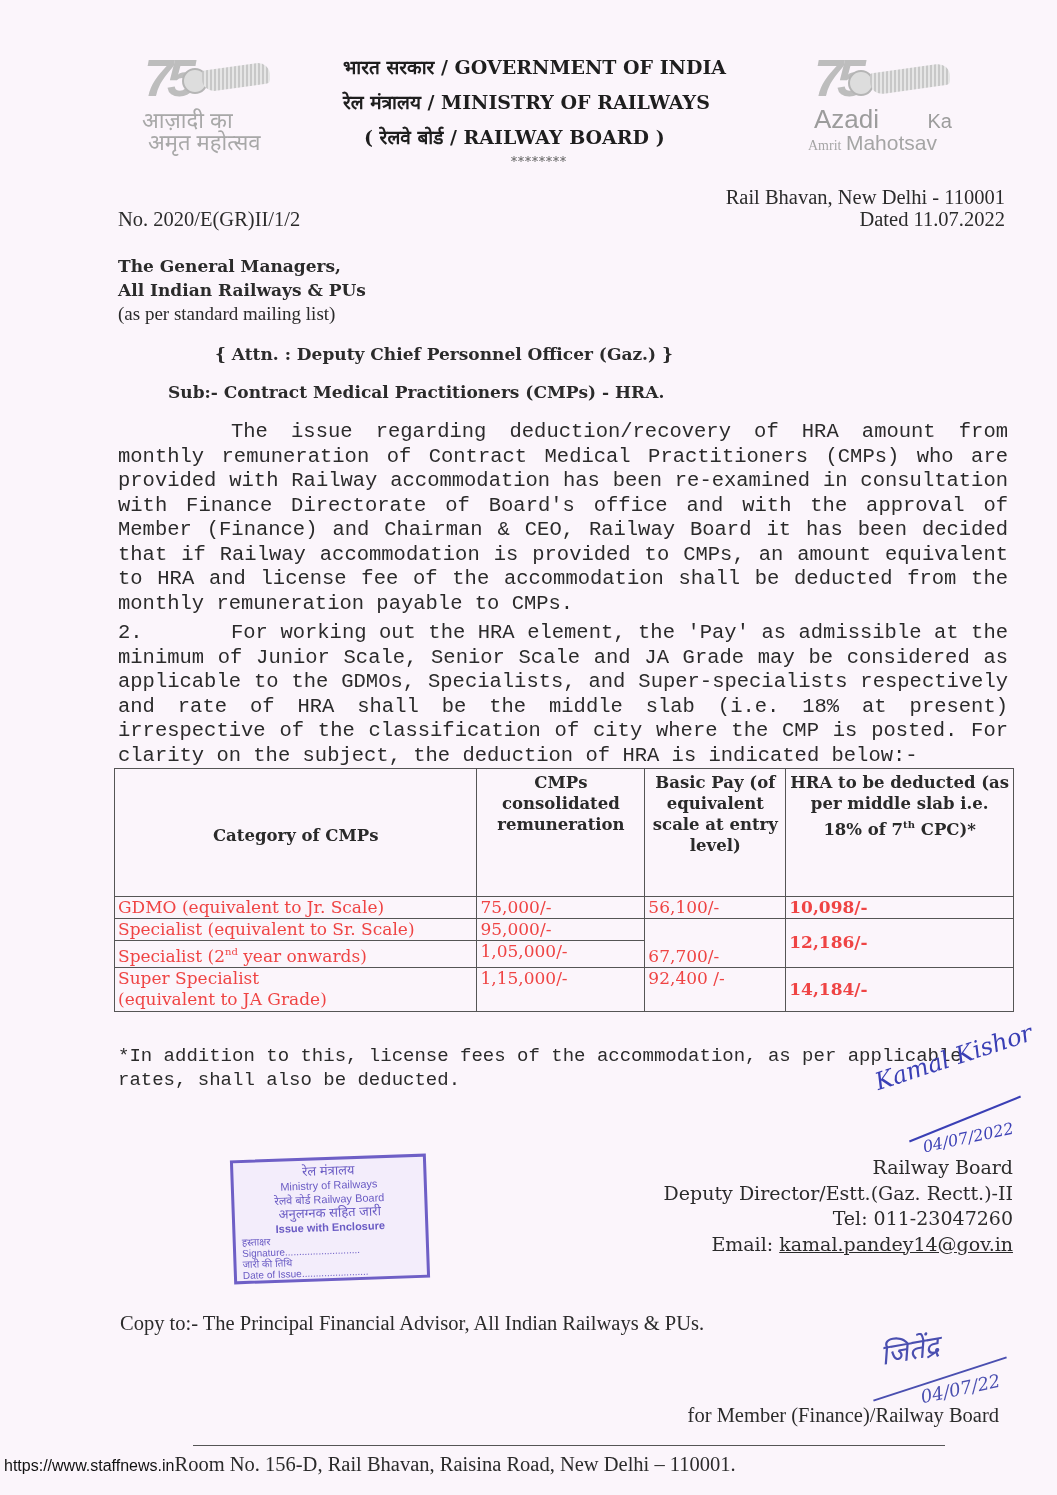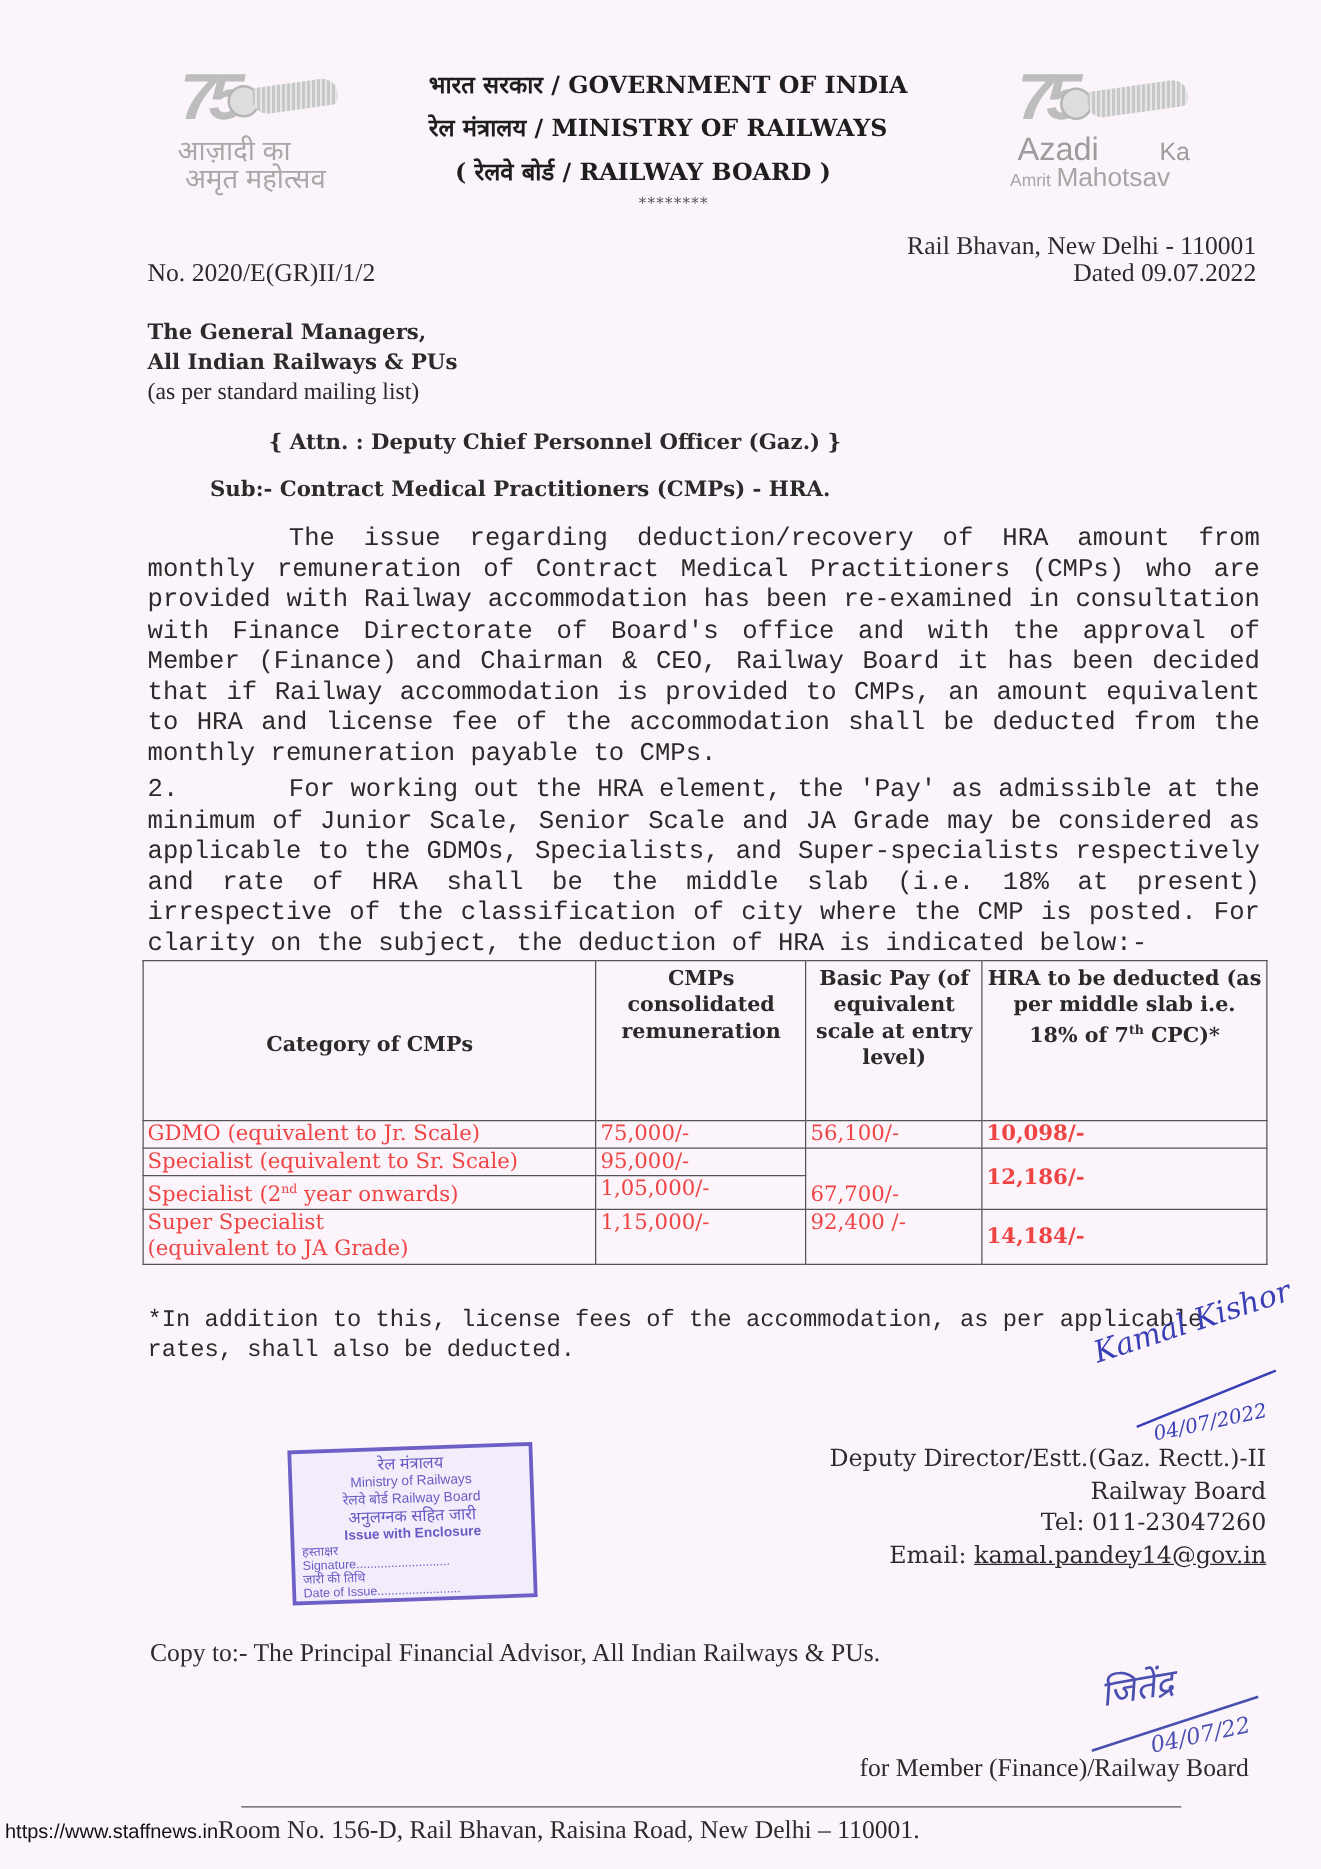--- a/index.html
+++ b/index.html
@@ -64,28 +64,28 @@
 
 <div class="logo" style="left:800px; top:48px; width:180px; height:105px;">
   <div class="seventy" style="position:absolute; left:14px; top:4px;">75</div>
   <div class="chakra" style="left:48px; top:22px;"></div>
   <div class="flag" style="left:70px; top:20px; width:80px;"></div>
   <div class="t1" style="left:14px; top:56px;">
     <span style="font-size:26px; color:#9c9c9c;">Azadi</span>
     <span style="font-size:20px; color:#9c9c9c;padding-left:44px;">Ka</span>
   </div>
   <div class="t1" style="left:8px; top:83px;">
-    <span style="font-size:14px; color:#a5a5a5;">Amrit</span>
+    <span style="font-size:14px; color:#a5a5a5;font-family:Liberation Serif, serif;">Amrit</span>
     <span style="font-size:21px; color:#a5a5a5;">Mahotsav</span>
   </div>
 </div>
 
 <div class="line" style="right:52px; top:186px;">Rail Bhavan, New Delhi - 110001</div>
 <div class="line" style="left:118px; top:208px;">No. 2020/E(GR)II/1/2</div>
-<div class="line" style="right:52px; top:208px;">Dated 09.07.2022</div>
+<div class="line" style="right:52px; top:208px;">Dated 11.07.2022</div>
 
 <div class="line bold" style="left:118px; top:256px; font-family:'DejaVu Serif', serif; font-size:17px; font-weight:bold;">The General Managers,</div>
 <div class="line bold" style="left:118px; top:280px; font-family:'DejaVu Serif', serif; font-size:17px; font-weight:bold;">All Indian Railways &amp; PUs</div>
 <div class="line" style="left:118px; top:303px; font-size:19px;">(as per standard mailing list)</div>
 
 <div class="line" style="left:215px; top:344px; font-family:'DejaVu Serif', serif; font-size:17px; font-weight:bold;">{ Attn. : Deputy Chief Personnel Officer (Gaz.) }</div>
 <div class="line" style="left:168px; top:382px; font-family:'DejaVu Serif', serif; font-size:17px; font-weight:bold;">Sub:- Contract Medical Practitioners (CMPs) - HRA.</div>
 
 <div class="p" style="top:420px; text-indent:113px;">
   <span>The issue regarding deduction/recovery of HRA amount from monthly remuneration of Contract Medical Practitioners (CMPs) who are provided with Railway accommodation has been re-examined in consultation with Finance Directorate of Board's office and with the approval of Member (Finance) and Chairman &amp; CEO, Railway Board it has been decided that if Railway accommodation is provided to CMPs, an amount equivalent to HRA and license fee of the accommodation shall be deducted from the monthly remuneration payable to CMPs.</span>
@@ -149,22 +149,22 @@
 
 <div class="sig" style="left:880px; top:1068px; font-size:24px; transform:rotate(-18deg); transform-origin:left bottom;">
   <span>Kamal Kishor</span>
 </div>
 <div style="position:absolute; left:905px; top:1118px; width:120px; border-top:2px solid #3a3fb5; transform:rotate(-22deg);"></div>
 <div class="sig" style="left:922px; top:1128px; font-size:16px; transform:rotate(-12deg);">
   <span>04/07/2022</span>
 </div>
 
 <div class="right-block" style="top:1155px;">
+  <div>Railway Board</div>
   <div>Deputy Director/Estt.(Gaz. Rectt.)-II</div>
-  <div>Railway Board</div>
   <div>Tel: 011-23047260</div>
   <div>
     <span>Email: </span><a class="email-link">kamal.pandey14@gov.in</a>
   </div>
 </div>
 
 <div class="stamp">
   <div class="c" style="font-size:13px;">रेल मंत्रालय</div>
   <div class="c">Ministry of Railways</div>
   <div class="c">रेलवे बोर्ड Railway Board</div>

